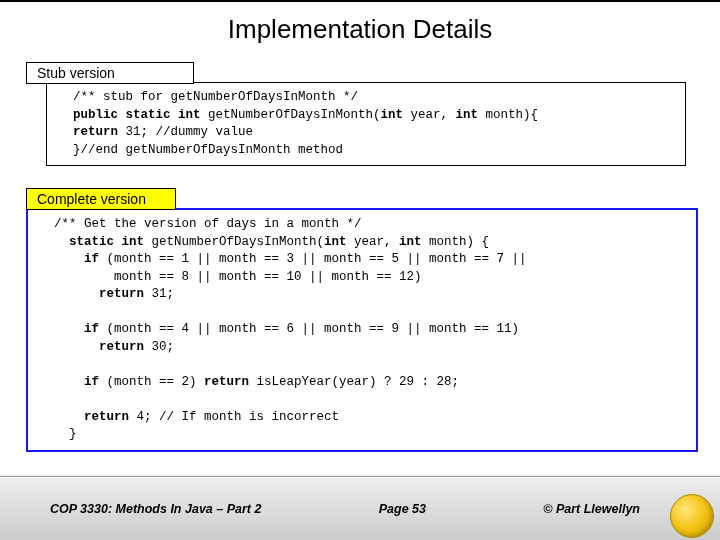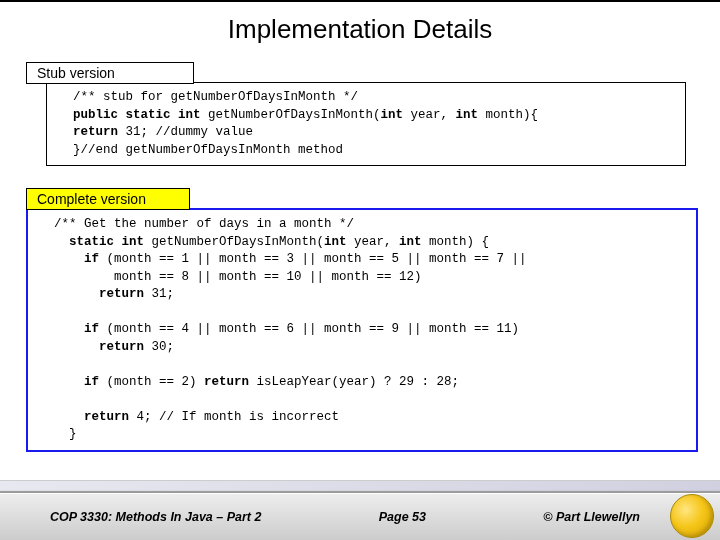--- a/index.html
+++ b/index.html
@@ -36,21 +36,21 @@
     z-index: 2;
   }
   .label-stub {
     left: 26px;
     top: 62px;
     width: 168px;
   }
   .label-complete {
     left: 26px;
     top: 188px;
-    width: 164px;
+    width: 150px;
     background: #ffff00;
   }
   .code-box {
     border: 1.5px solid #000;
     background: #fff;
     font-family: "Courier New", monospace;
     font-size: 12.5px;
     line-height: 1.4;
     padding: 6px 26px;
     white-space: pre;
@@ -66,21 +66,21 @@
     top: 208px;
     width: 672px;
     border: 2px solid #1a1aee;
   }
   .kw { font-weight: bold; }
   .footer {
     position: absolute;
     bottom: 0;
     left: 0;
     right: 0;
-    height: 48px;
+    height: 64px;
     background: linear-gradient(to bottom, #eee 0%, #ddd 50%, #ccc 100%);
     border-top: 1px solid #999;
     box-shadow: inset 0 1px 0 #fff, 0 -1px 2px rgba(0,0,0,0.1);
     display: flex;
     align-items: center;
     justify-content: space-between;
     padding: 0 80px 0 50px;
     font-family: Arial, sans-serif;
   }
   .footer-left, .footer-center, .footer-right {
@@ -125,21 +125,21 @@
 
 <div class="label-box label-stub">Stub version</div>
 
 <div class="code-box code-stub"><span>/** stub for getNumberOfDaysInMonth */</span>
 <span class="kw">public static int</span><span> getNumberOfDaysInMonth(</span><span class="kw">int</span><span> year, </span><span class="kw">int</span><span> month){</span>
 <span class="kw">return</span><span> 31; //dummy value</span>
 <span>}//end getNumberOfDaysInMonth method</span></div>
 
 <div class="label-box label-complete">Complete version</div>
 
-<div class="code-box code-complete"><span>/** Get the number of days in a month */</span>
+<div class="code-box code-complete"><span>/** Get the version of days in a month */</span>
   <span class="kw">static int</span><span> getNumberOfDaysInMonth(</span><span class="kw">int</span><span> year, </span><span class="kw">int</span><span> month) {</span>
     <span class="kw">if</span><span> (month == 1 || month == 3 || month == 5 || month == 7 ||</span>
     <span>    month == 8 || month == 10 || month == 12)</span>
       <span class="kw">return</span><span> 31;</span>
 
     <span class="kw">if</span><span> (month == 4 || month == 6 || month == 9 || month == 11)</span>
       <span class="kw">return</span><span> 30;</span>
 
     <span class="kw">if</span><span> (month == 2) </span><span class="kw">return</span><span style=""> isLeapYear</span><span>(year) ? 29 : 28;</span>
 

